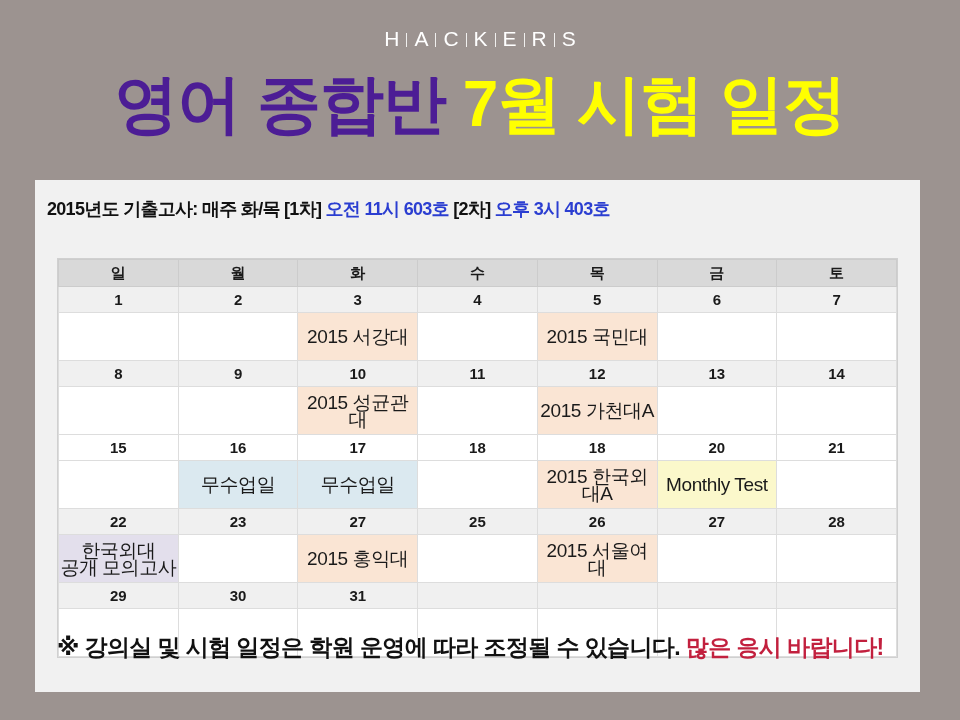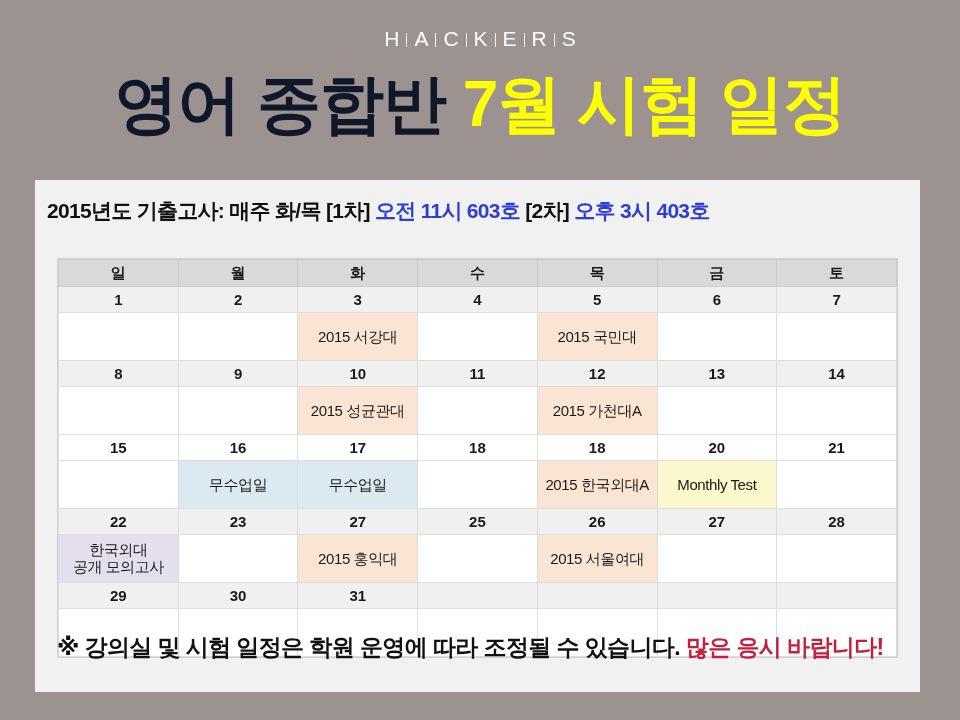--- a/index.html
+++ b/index.html
@@ -54,40 +54,40 @@
     top: 62px;
     left: 0;
     width: 960px;
     text-align: center;
     white-space: nowrap;
     font-size: 64px;
     font-weight: bold;
     line-height: 84px;
     letter-spacing: -1px;
   }
-  .headline .part-dark { color: #0f172a; }
+  .headline .part-dark { color: #4c1d95; }
   .headline .part-hl   { color: #ffff00; margin-top: 32px; }
 
   
   .panel {
     position: absolute;
     left: 35px;
     top: 180px;
     width: 885px;
     height: 512px;
     background: #f1f1f1;
     box-sizing: border-box;
   }
 
   .subtitle {
     position: absolute;
     left: 12px;
     top: 17px;
     width: 862px;
-    font-size: 21px;
+    font-size: 18px;
     font-weight: bold;
     white-space: nowrap;
     letter-spacing: -0.7px;
     color: #111111;
   }
   .subtitle .blue { color: #2b3ed1; }
 
   
   .cal-wrap {
     position: absolute;
@@ -132,21 +132,21 @@
     font-size: 15px;
   }
   tr.nums.plain td { background: #ffffff; }
   td.sun { color: #c00000; }
   td.sat { color: #1f6fd0; }
 
   
   tr.events td {
     height: 47px;
     background: #ffffff;
-    font-size: 15px;
+    font-size: 19px;
     letter-spacing: -0.4px;
     line-height: 17px;
   }
   td.ev-peach  { background: #fae5d4 !important; }
   td.ev-blue   { background: #dbe9f0 !important; }
   td.ev-yellow { background: #fbf8cb !important; }
   td.ev-purple { background: #e3dfec !important; font-family: Liberation Serif, serif; }
   td.ev-red-text { color: #c00020; font-weight: bold; font-size: 14px; }
 
   .footnote {

